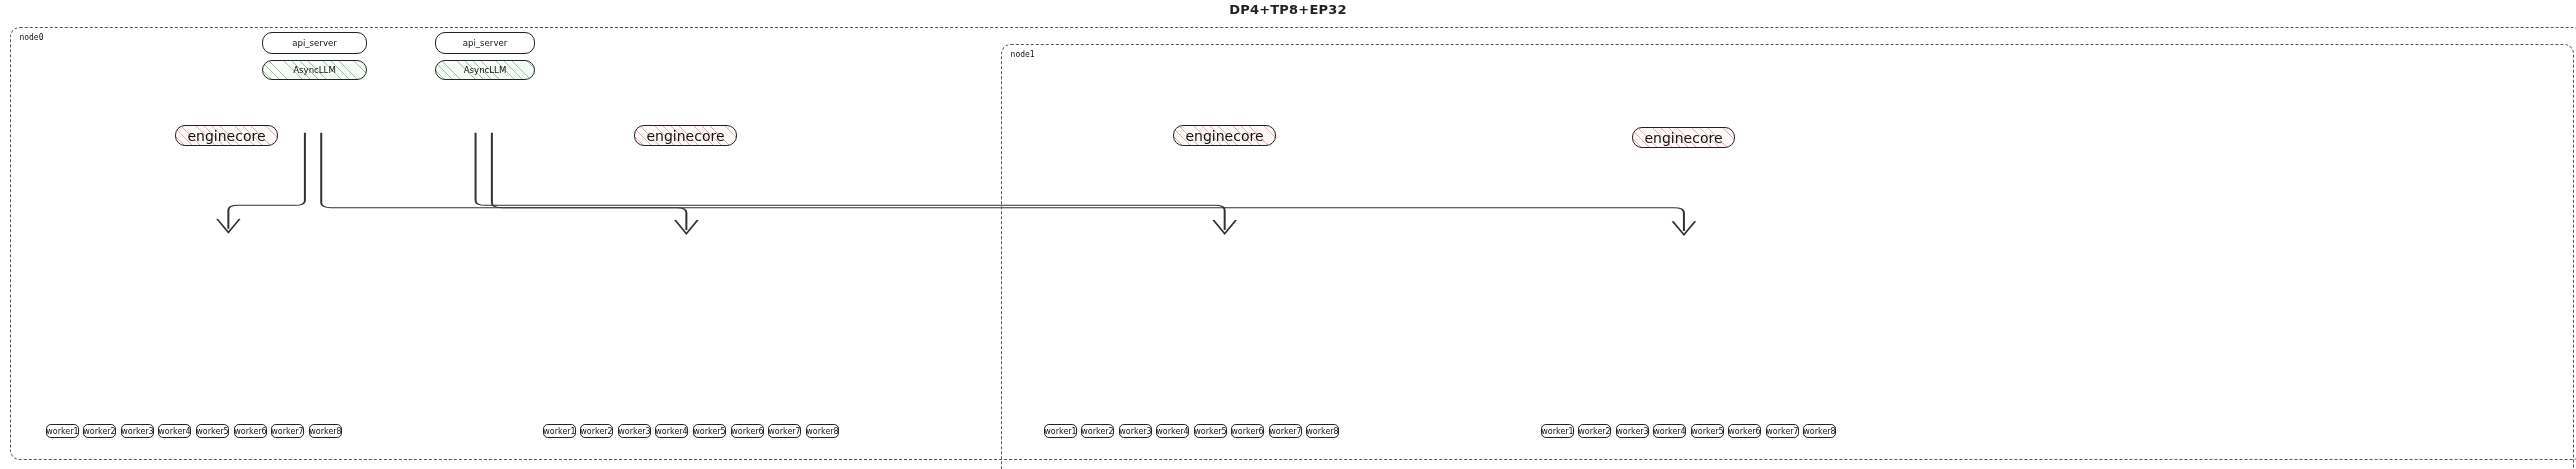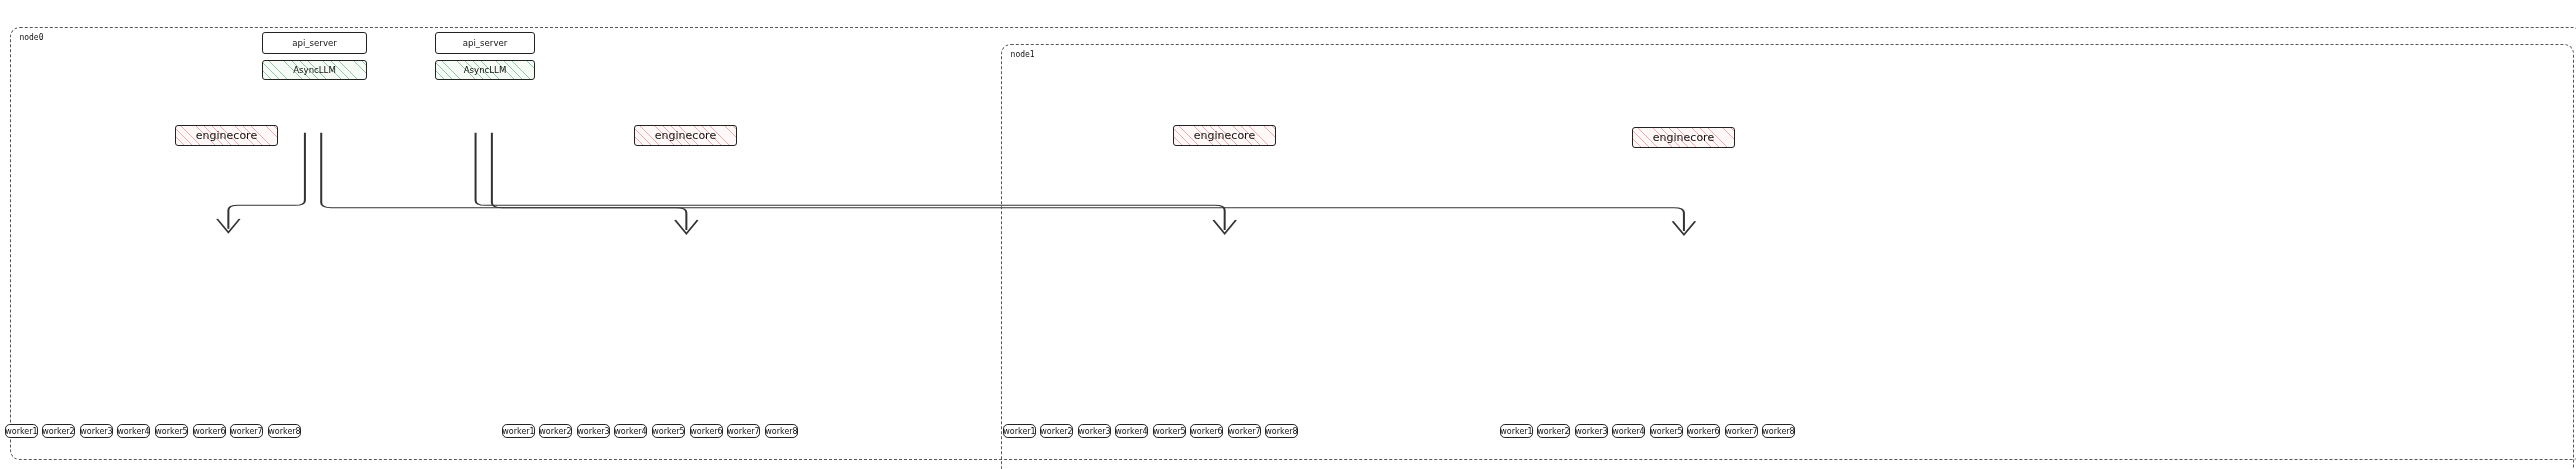--- a/index.html
+++ b/index.html
@@ -50,21 +50,21 @@
     font-size: 8px;
     color: #111111;
     white-space: nowrap;
   }
 
   
   .box {
     position: absolute;
     box-sizing: border-box;
     border: 1.2px solid #222222;
-    border-radius: 3px;
+    border-radius: 10px;
     background: #ffffff;
     display: flex;
     align-items: center;
     justify-content: center;
     font-family: "DejaVu Sans", sans-serif;
     color: #111111;
     white-space: nowrap;
     overflow: hidden;
   }
 
@@ -81,36 +81,37 @@
     background-image: repeating-linear-gradient(
         45deg,
         rgba(60, 160, 90, 0.55) 0px,
         rgba(60, 160, 90, 0.55) 0.6px,
         rgba(255, 255, 255, 0) 0.6px,
         rgba(255, 255, 255, 0) 5.5px);
   }
 
   
   .box.enginecore {
-    font-size: 11px;
+    font-size: 14px;
     border-color: #222222;
     background-color: #fff8f8;
     background-image: repeating-linear-gradient(
         45deg,
         rgba(225, 90, 90, 0.50) 0px,
         rgba(225, 90, 90, 0.50) 0.6px,
         rgba(255, 255, 255, 0) 0.6px,
         rgba(255, 255, 255, 0) 5.5px);
   }
 
   
   .box.worker {
     font-size: 8px;
     border-width: 1.2px;
     border-radius: 4.9px;
+    margin-left: 41px;
   }
 
   
   #edge-layer {
     position: absolute;
     left: 0;
     top: 0;
     width: 2576px;
     height: 469px;
     pointer-events: none;
@@ -124,20 +125,21 @@
     fill: none;
     stroke: #333333;
     stroke-width: 1.6;
   }
 </style>
 </head>
 <body>
 
 <div id="stage">
 
+  <div id="diagram-title">DP4+TP8+EP32</div>
 
   <svg id="edge-layer" viewBox="0 0 2052.9411764705883 763" preserveAspectRatio="none">
     <g>
 
       <path d="M 243 216 L 243 326 Q 243 334 235 334 L 190 334 Q 182 334 182 342 L 182 372"></path>
       <path class="arrowhead" d="M 173 356 L 182 378 L 191 356"></path>
 
       <path d="M 256 216 L 256 330 Q 256 338 264 338 L 539 338 Q 547 338 547 346 L 547 374"></path>
       <path class="arrowhead" d="M 538 358 L 547 380 L 556 358"></path>
 

